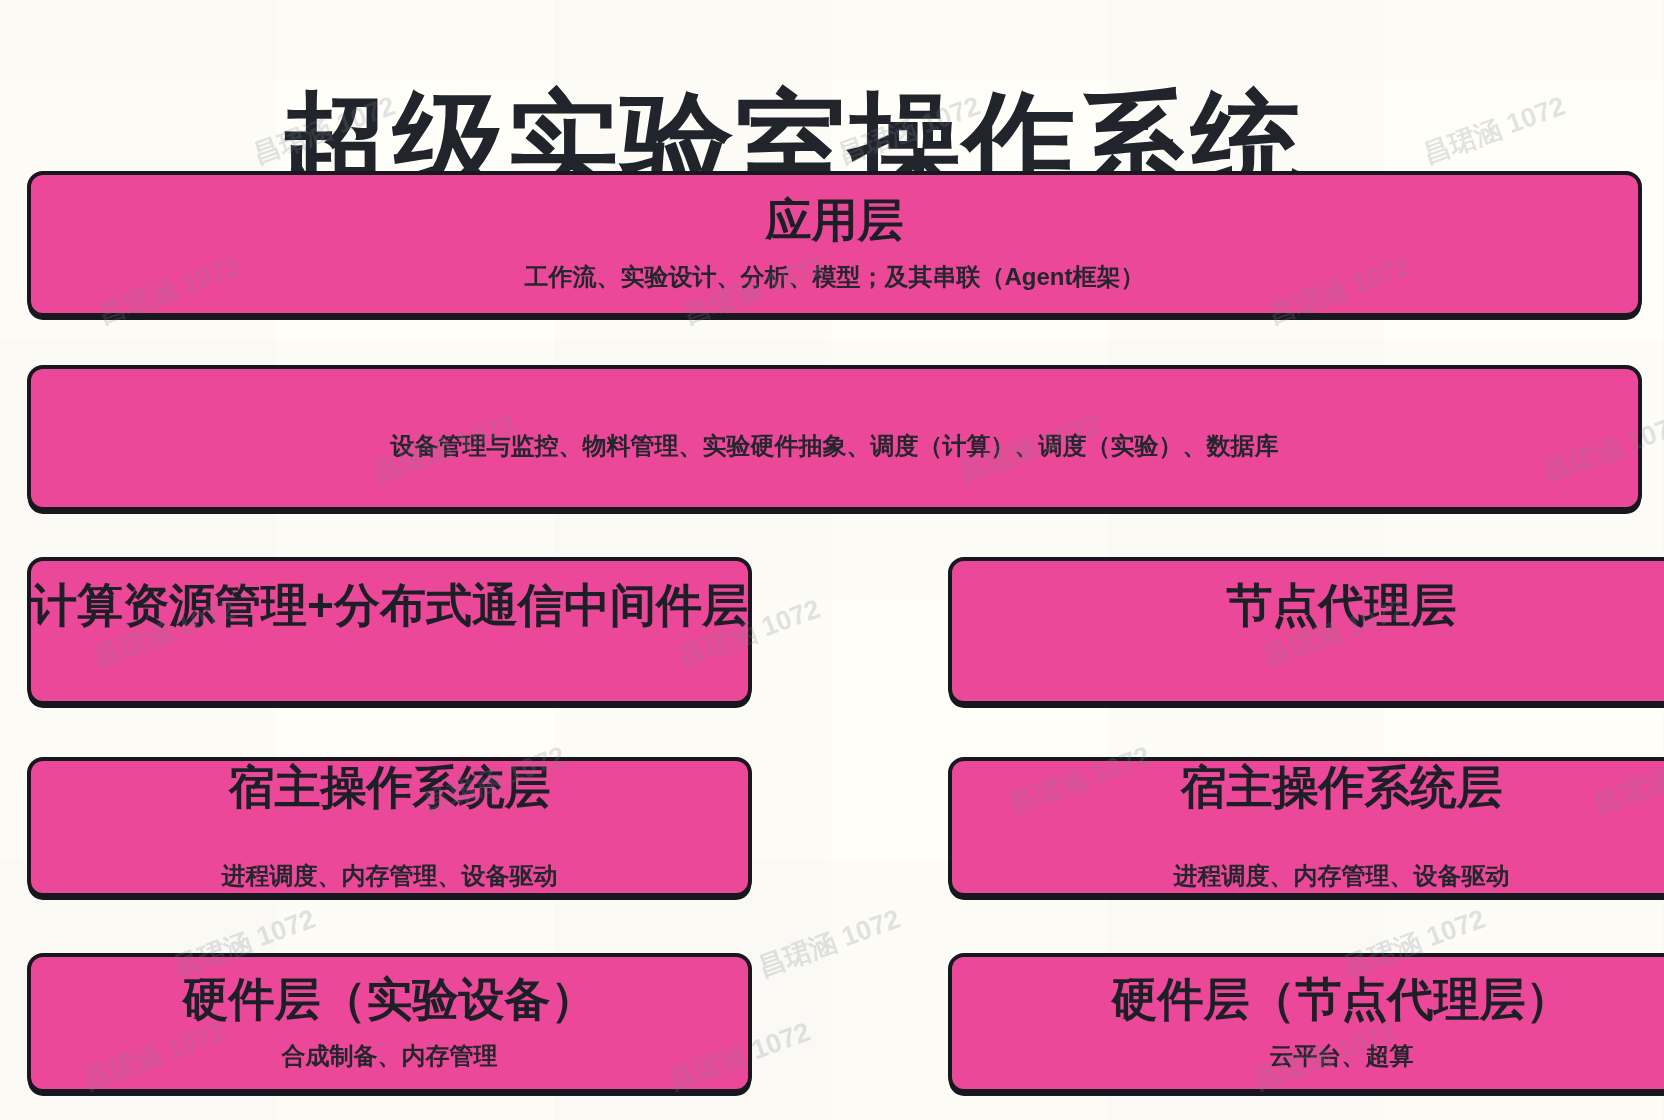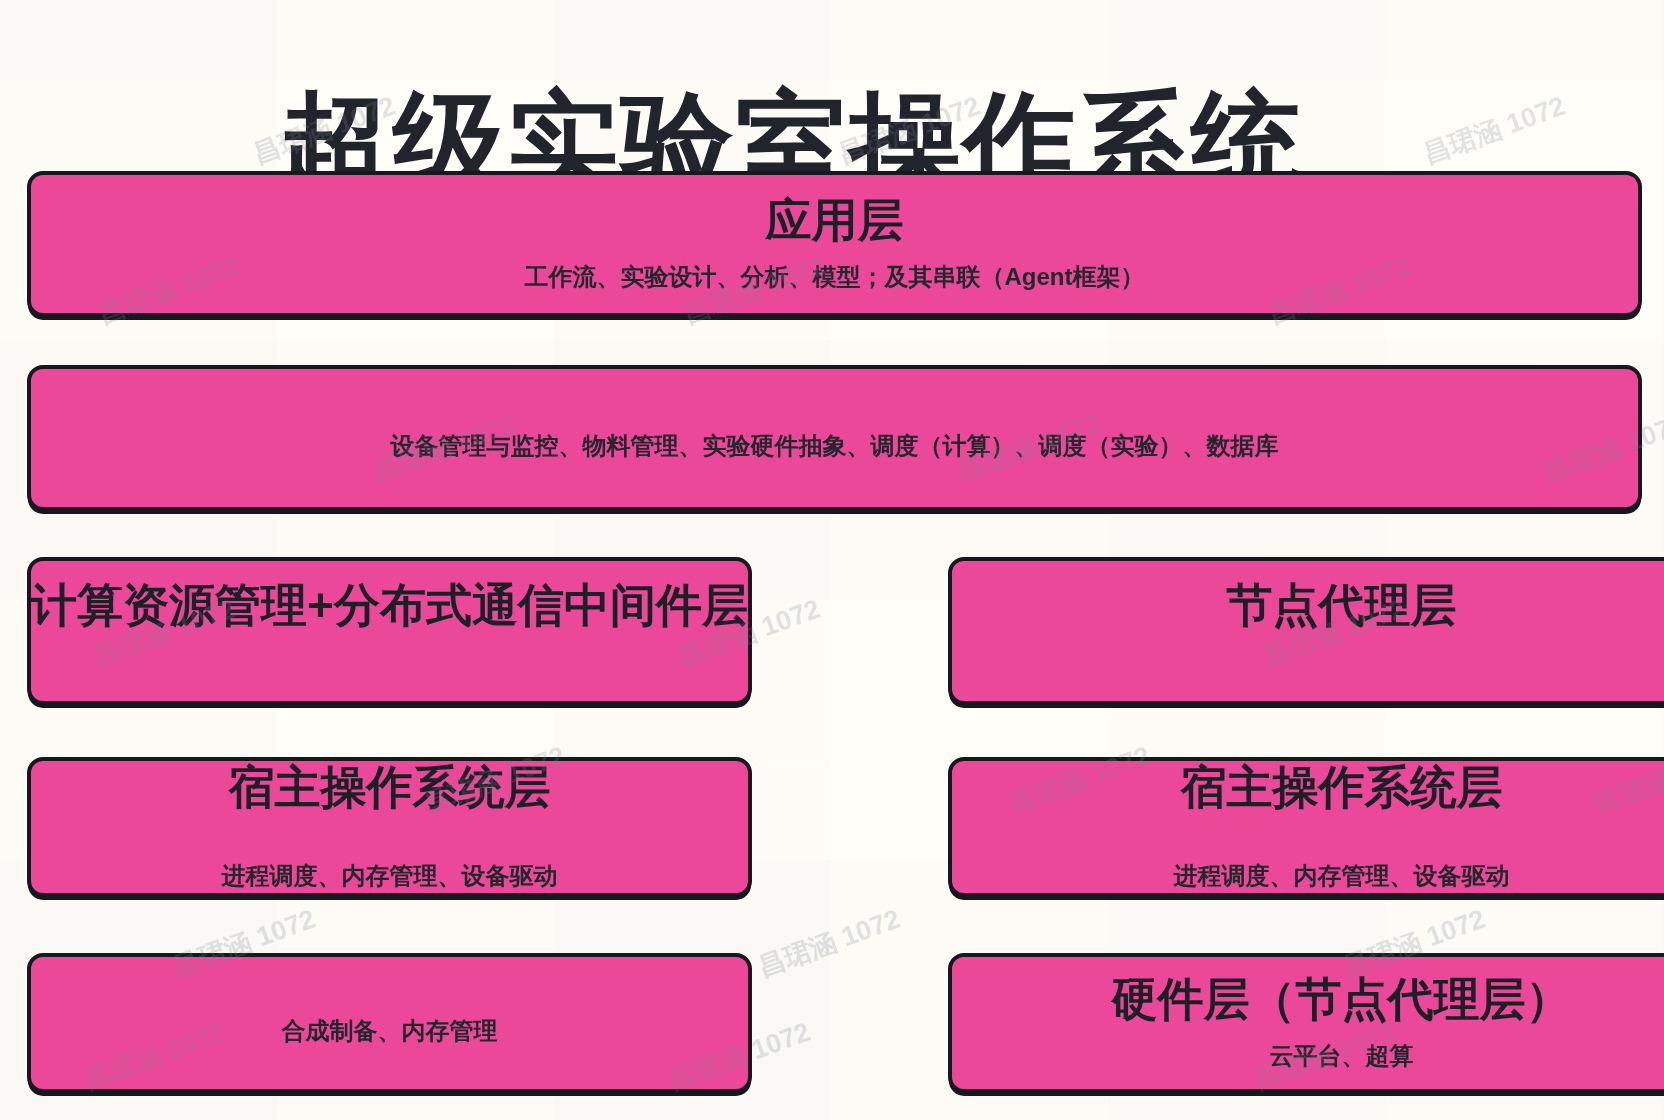--- a/index.html
+++ b/index.html
@@ -109,20 +109,21 @@
   <div class="layer-title">宿主操作系统层</div>
   <div class="layer-subtitle">进程调度、内存管理、设备驱动</div>
 </div>
 
 <div class="layer-box box-right row-4">
   <div class="layer-title">宿主操作系统层</div>
   <div class="layer-subtitle">进程调度、内存管理、设备驱动</div>
 </div>
 
 <div class="layer-box box-left row-5">
+  <div class="layer-title">硬件层（实验设备）</div>
   <div class="layer-subtitle">合成制备、内存管理</div>
 </div>
 
 <div class="layer-box box-right row-5">
   <div class="layer-title">硬件层（节点代理层）</div>
   <div class="layer-subtitle">云平台、超算</div>
 </div>
 
 <div class="watermark-layer">
     <span class="watermark" style="left: 250px; top: 112px;">昌珺涵 1072</span>

